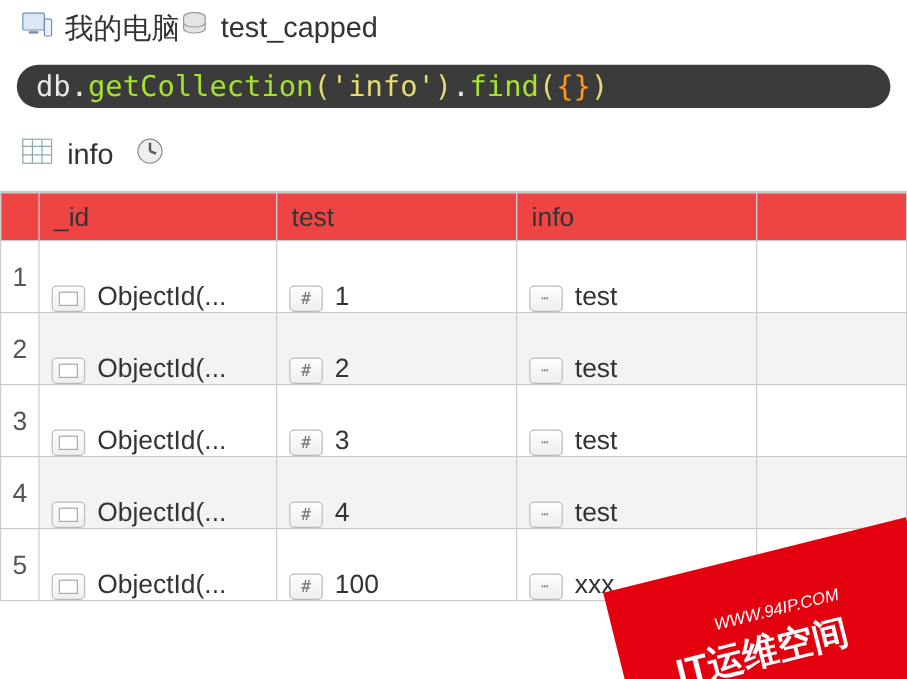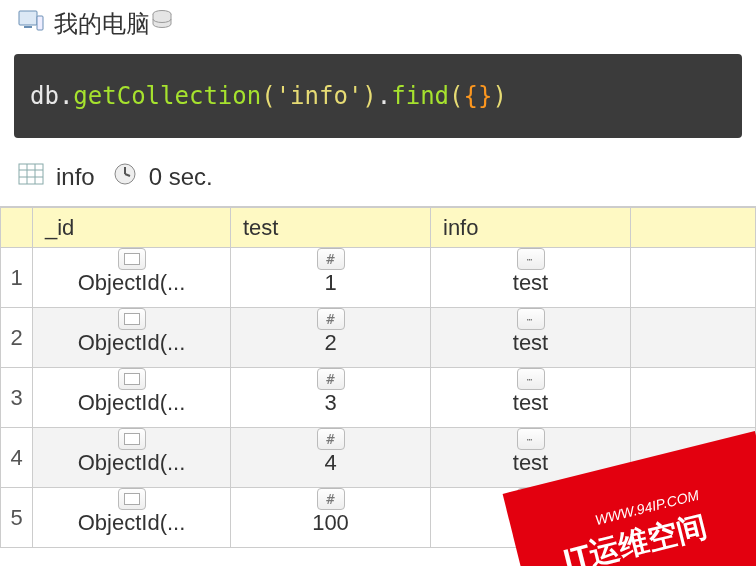--- a/index.html
+++ b/index.html
@@ -22,22 +22,22 @@
   font-size: 24px;
   color: #333;
   background: #fff;
 }
 .breadcrumb .bc-item { display: flex; align-items: center; gap: 10px; }
 
 
 .query-bar {
   margin: 4px 14px 10px;
   background: #3b3b3b;
-  border-radius: 4px;
-  padding: 28px 16px;
+  border-radius: 20px;
+  padding: 4px 16px;
   font-family: "Menlo","Consolas",monospace;
   font-size: 24px;
   white-space: pre;
 }
 .q-white { color: #e8e8e8; }
 .q-green { color: #a6e22e; }
 .q-yellow { color: #e6db74; }
 .q-orange { color: #fd971f; }
 
 
@@ -54,37 +54,37 @@
 .grid { border-collapse: collapse; width: 100%; table-layout: fixed; }
 .grid th, .grid td {
   border: 1px solid #ccc;
   text-align: left;
   font-size: 22px;
   padding: 0;
   height: 60px;
   vertical-align: middle;
 }
 .grid thead th {
-  background: #fef9c3;
+  background: #ef4444;
   font-weight: 400;
   color: #333;
   height: 40px;
   padding-left: 12px;
 }
 .col-rownum { width: 32px; }
 .col-id { width: 198px; }
 .col-index { width: 200px; }
 .col-name { width: 200px; }
 .col-rest { width: auto; }
 
 .grid td.rownum { text-align: center; color: #555; background: #fff; }
 .grid tbody tr:nth-child(even) td.cell { background: #f3f3f3; }
 .grid tbody tr:nth-child(odd) td.cell { background: #fff; }
 
-.cell-inner { display: flex; align-items: center; padding: 0 10px; height: 100%; flex-direction: column; }
+.cell-inner { display: flex; align-items: flex-end; gap: 10px; padding: 0 10px; height: 100%; }
 
 
 .badge {
   display: inline-flex;
   align-items: center; justify-content: center;
   width: 28px; height: 22px;
   border: 1px solid #bbb;
   border-radius: 4px;
   background: linear-gradient(#fefefe,#eee);
   font-size: 14px; color: #777; font-family: monospace;
@@ -133,20 +133,21 @@
     <span>我的电脑</span>
   </div>
   <div class="bc-item">
     <span class="icon">
       <svg width="24" height="24" viewBox="0 0 24 24">
           <ellipse cx="12" cy="5" rx="9" ry="3.5" fill="#e5e5e5" stroke="#9a9a9a"></ellipse>
           <path d="M3 5 v10 a9 3.5 0 0 0 18 0 V5" fill="#e5e5e5" stroke="#9a9a9a"></path>
           <path d="M3 10 a9 3.5 0 0 0 18 0" fill="none" stroke="#9a9a9a"></path>
         </svg>
     </span>
+    <span>test_capped</span>
   </div>
 </div>
 
 <div class="query-bar"><span class="q-white">db</span><span class="q-white">.</span><span class="q-green">getCollection</span><span class="q-yellow">(</span><span class="q-yellow">'</span><span class="q-yellow">info</span><span class="q-yellow">'</span><span class="q-yellow">)</span><span class="q-white">.</span><span class="q-green">find</span><span class="q-yellow">(</span><span class="q-orange">{}</span><span class="q-yellow">)</span></div>
 
 <div class="info-row">
   <span class="icon">
     <svg width="26" height="22" viewBox="0 0 26 22">
         <rect x="1" y="1" width="24" height="20" fill="#fff" stroke="#8aa"></rect>
         <line x1="1" y1="7" x2="25" y2="7" stroke="#8aa"></line>
@@ -156,21 +157,20 @@
       </svg>
   </span>
   <span>info</span>
   <span class="icon" style="margin-left:6px;">
     <svg width="24" height="24" viewBox="0 0 24 24">
         <circle cx="12" cy="12" r="10" fill="#eee" stroke="#888"></circle>
         <line x1="12" y1="12" x2="12" y2="5" stroke="#555" stroke-width="2"></line>
         <line x1="12" y1="12" x2="17" y2="14" stroke="#555" stroke-width="2"></line>
       </svg>
   </span>
-  <span>0 sec.</span>
 </div>
 
 <table class="grid">
   <colgroup>
     <col class="col-rownum">
       <col class="col-id">
       <col class="col-index">
       <col class="col-name">
       <col class="col-rest">
   </colgroup>

